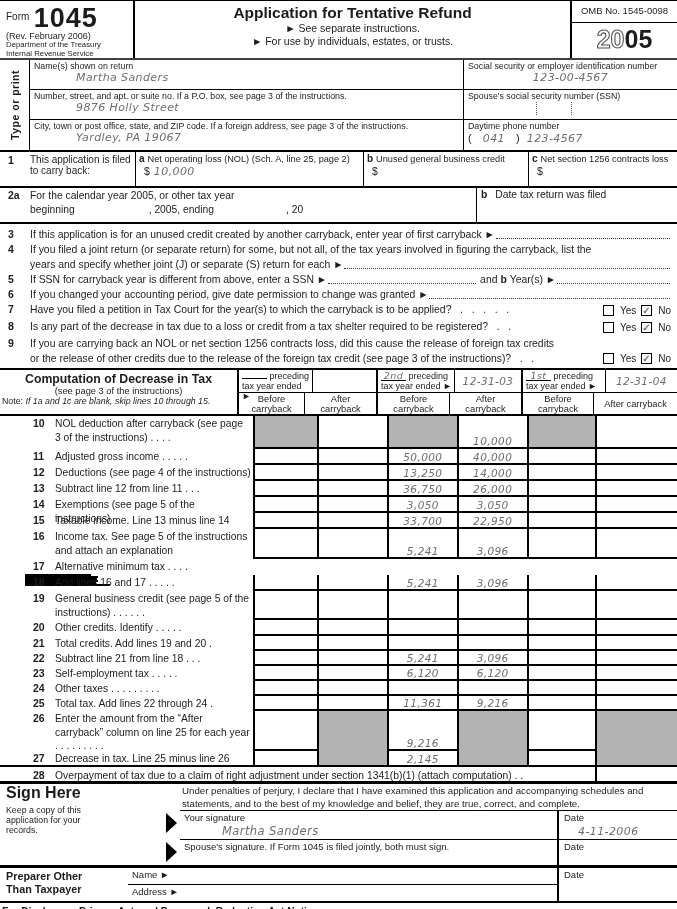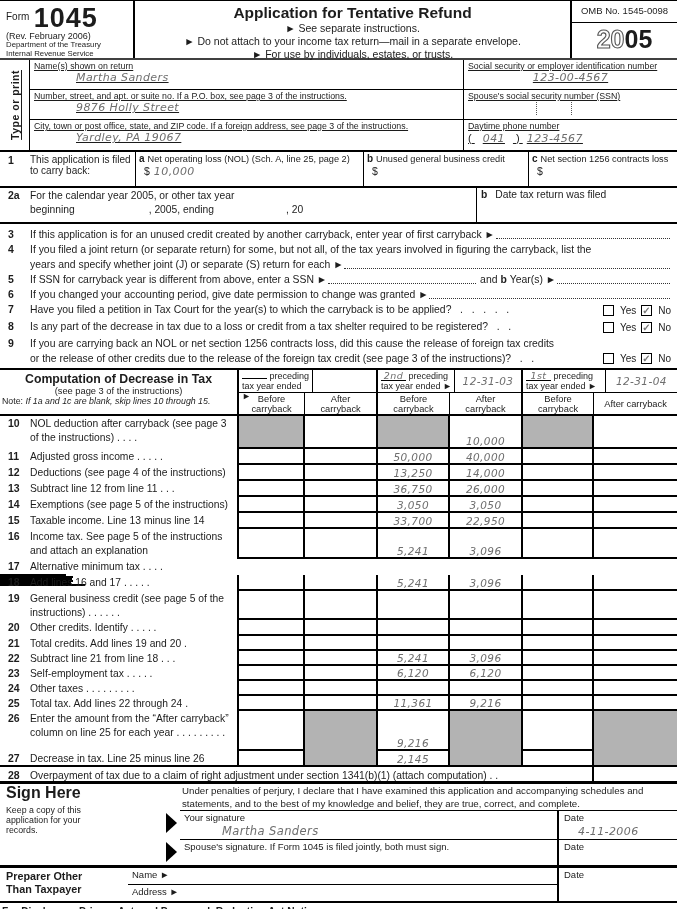--- a/index.html
+++ b/index.html
@@ -18,21 +18,21 @@
   .hdr-left .dept { font-size:7.8px; line-height:8.5px; }
   .hdr-mid { flex:1; border-left:2px solid #000; border-right:2px solid #000; text-align:center; padding-top:3px; }
   .hdr-mid .title { font-size:15.5px; font-weight:bold; }
   .hdr-mid .sub { font-size:10.5px; line-height:13px; }
   .hdr-right { width:105px; display:flex; flex-direction:column; }
   .omb { font-size:9.5px; text-align:center; padding-top:4px; height:22px; border-bottom:1.5px solid #000; }
   .year { flex:1; text-align:center; font-size:25px; font-weight:bold; padding-top:2px; }
   .year .outline { color:#fdfdfd; -webkit-text-stroke:1.1px #555; font-weight:bold; }
 
   
-  .ident { display:flex; border-bottom:2.5px solid #000;text-decoration:underline; }
+  .ident { display:flex; border-bottom:2.5px solid #000; }
   .strip { width:30px; border-right:1.5px solid #000; display:flex; align-items:center; justify-content:center; }
   .strip span { writing-mode:vertical-rl; transform:rotate(180deg); font-weight:bold; font-size:10.5px; letter-spacing:.5px; }
   .idrows { flex:1; }
   .idrow { display:flex; height:30px; border-bottom:1.5px solid #000; }
   .idrow:last-child { border-bottom:none; }
   .idl { flex:1; padding:1px 4px; }
   .idr { width:214px; border-left:1.5px solid #000; padding:1px 4px; }
   .flab { font-size:8.8px; }
   .fval { font-size:11px; margin:0 0 0 42px; }
   .fval2 { font-size:11px; text-align:center; }
@@ -81,21 +81,21 @@
   .gh-l { flex:1.05; padding:1px 0 0 3px; line-height:10px; }
   .ord { display:inline-block; min-width:25px; border-bottom:1px solid #000; text-align:center; font-size:9.5px; line-height:8px; }
   .gh-d { flex:.95; border-left:1px solid #000; display:flex; align-items:center; justify-content:center; font-size:10.5px; }
   .gsub { flex:1; display:flex; }
   .gsub div { display:flex; align-items:center; justify-content:center; text-align:center; font-size:9.3px; line-height:10px; padding:0 8px; }
   .gsub .ga { border-left:1.5px solid #000; }
   .g1 .gb { width:66px; } .g1 .ga { width:73px; }
   .g2 .gb { width:72px; } .g2 .ga { width:73px; }
   .g3 .gb { width:71px; } .g3 .ga { width:85px; }
 
-  .trow { display:flex; }
+  .trow { display:flex;padding-left:25px; }
   .tl { width:237px; display:flex; padding:1px 2px 0 8px; font-size:10.3px; line-height:13.5px; }
   .rnum { width:22px; font-weight:bold; font-size:10.5px; flex:none; }
   .rlab { flex:1; }
   .tc { border-left:2px solid #000; border-bottom:2px solid #000; display:flex; align-items:flex-end; justify-content:center; font-size:10.5px; padding-bottom:0px; background:#fff; }
   .c1 { width:66px; } .c2 { width:73px; } .c3 { width:72px; } .c4 { width:73px; } .c5 { width:71px; } .c6 { width:85px; }
   .gy { background:#b3b3b3; }
   .nbb { border-bottom:none; }
   .r28 { border-top:2px solid #000; }
   .r28 .tl { width:592px; padding-top:2px; }
   .r28 .tc { border-bottom:none; }
@@ -143,21 +143,20 @@
         <span class="frm">Form</span>
         <span class="num">1045</span>
       </div>
       <div class="rev">(Rev. February 2006)</div>
       <div class="dept">Department of the Treasury</div>
       <div class="dept">Internal Revenue Service</div>
     </div>
     <div class="hdr-mid">
       <div class="title">Application for Tentative Refund</div>
       <div class="sub">► See separate instructions.</div>
-      <div class="sub">► Do not attach to your income tax return—mail in a separate envelope.</div>
       <div class="sub">► For use by individuals, estates, or trusts.</div>
     </div>
     <div class="hdr-right">
       <div class="omb">OMB No. 1545-0098</div>
       <div class="year">
         <span class="outline">20</span><span>05</span>
       </div>
     </div>
   </div>
 

